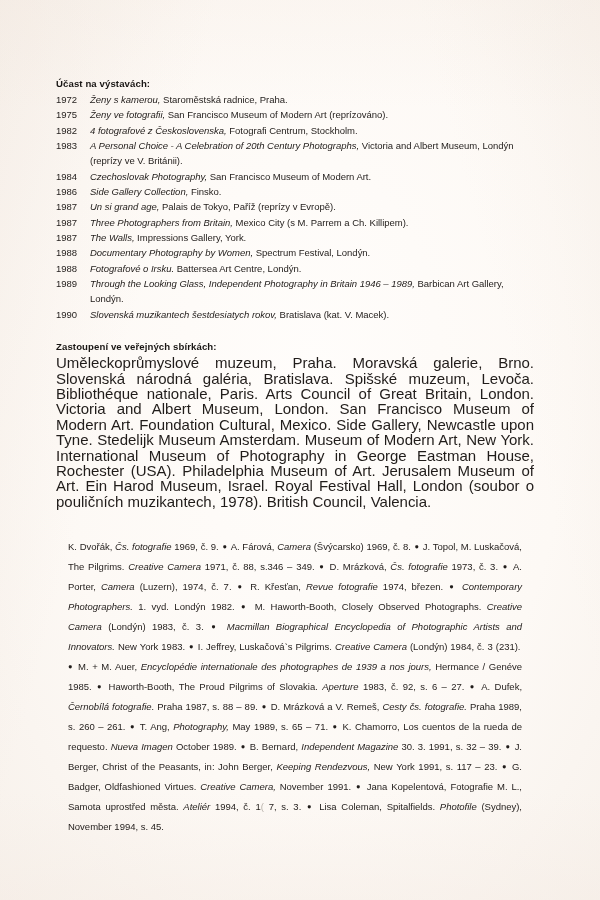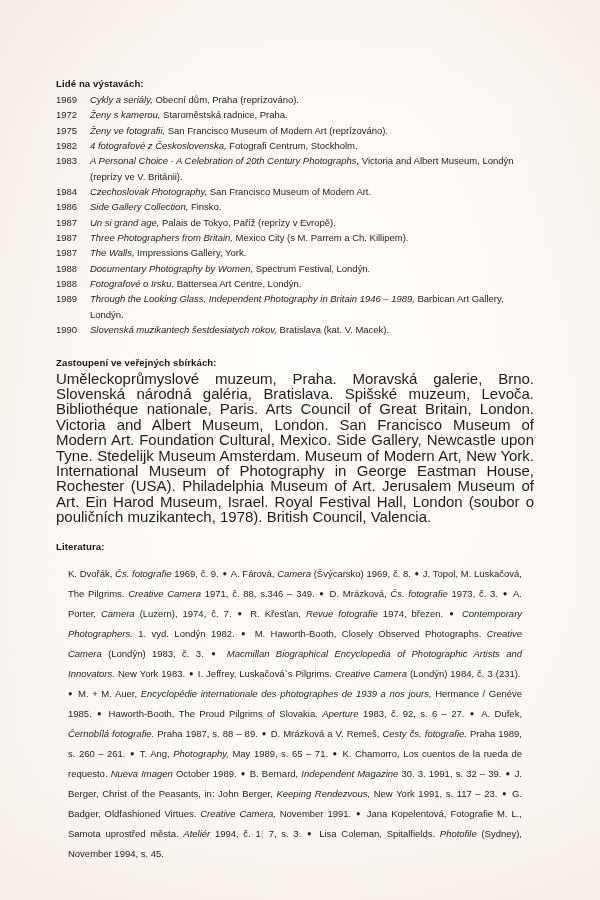--- a/index.html
+++ b/index.html
@@ -99,24 +99,23 @@
 
   .faded { color: #b9b2ab; }
 </style>
 </head>
 <body>
 
 <div class="paper"></div>
 
 <div class="page">
 
-  <h2 class="section-heading">Lidé na výstavách:</h2>
+  <h2 class="section-heading">Účast na výstavách:</h2>
 
   <div class="entry-list" id="exhibitions-list">
-      <p class="entry"><span class="year">1969</span><i>Cykly a seriály,</i> Obecní dům, Praha (reprízováno).</p>
       <p class="entry"><span class="year">1972</span><i>Ženy s kamerou,</i> Staroměstská radnice, Praha.</p>
       <p class="entry"><span class="year">1975</span><i>Ženy ve fotografii,</i> San Francisco Museum of Modern Art (reprízováno).</p>
       <p class="entry"><span class="year">1982</span><i>4 fotografové z Československa,</i> Fotografi Centrum, Stockholm.</p>
       <p class="entry"><span class="year">1983</span><i>A Personal Choice - A Celebration of 20th Century Photographs,</i> Victoria and Albert Museum, Londýn (reprízy ve V. Británii).</p>
       <p class="entry"><span class="year">1984</span><i>Czechoslovak Photography,</i> San Francisco Museum of Modern Art.</p>
       <p class="entry"><span class="year">1986</span><i>Side Gallery Collection,</i> Finsko.</p>
       <p class="entry"><span class="year">1987</span><i>Un si grand age,</i> Palais de Tokyo, Paříž (reprízy v Evropě).</p>
       <p class="entry"><span class="year">1987</span><i>Three Photographers from Britain,</i> Mexico City (s M. Parrem a Ch. Killipem).</p>
       <p class="entry"><span class="year">1987</span><i>The Walls,</i> Impressions Gallery, York.</p>
       <p class="entry"><span class="year">1988</span><i>Documentary Photography by Women,</i> Spectrum Festival, Londýn.</p>
@@ -126,17 +125,16 @@
     </div>
 
   <div class="gap-lg"></div>
 
   <h2 class="section-heading">Zastoupení ve veřejných sbírkách:</h2>
 
   <p class="para">Uměleckoprůmyslové muzeum, Praha. Moravská galerie, Brno. Slovenská národná galéria, Bratislava. Spišské muzeum, Levoča. Bibliothéque nationale, Paris. Arts Council of Great Britain, London. Victoria and Albert Museum, London. San Francisco Museum of Modern Art. Foundation Cultural, Mexico. Side Gallery, Newcastle upon Tyne. Stedelijk Museum Amsterdam. Museum of Modern Art, New York. International Museum of Photography in George Eastman House, Rochester (USA). Philadelphia Museum of Art. Jerusalem Museum of Art. Ein Harod Museum, Israel. Royal Festival Hall, London (soubor o pouličních muzikantech, 1978). British Council, Valencia.</p>
 
   <div class="gap-md"></div>
 
-  <h2 class="section-heading">Literatura:</h2>
 
   <p class="bib" id="literature-paragraph">K. Dvořák, <i>Čs. fotografie</i> 1969, č. 9.<span class="sep"> ● </span>A. Fárová, <i>Camera</i> (Švýcarsko) 1969, č. 8.<span class="sep"> ● </span>J. Topol, M. Luskačová, The Pilgrims. <i>Creative Camera</i> 1971, č. 88, s.346 – 349.<span class="sep"> ● </span>D. Mrázková, <i>Čs. fotografie</i> 1973, č. 3.<span class="sep"> ● </span>A. Porter, <i>Camera</i> (Luzern), 1974, č. 7.<span class="sep"> ● </span>R. Křesťan, <i>Revue fotografie</i> 1974, březen.<span class="sep"> ● </span><i>Contemporary Photographers.</i> 1. vyd. Londýn 1982.<span class="sep"> ● </span>M. Haworth-Booth, Closely Observed Photographs. <i>Creative Camera</i> (Londýn) 1983, č. 3.<span class="sep"> ● </span><i>Macmillan Biographical Encyclopedia of Photographic Artists and Innovators.</i> New York 1983.<span class="sep"> ● </span>I. Jeffrey, Luskačová`s Pilgrims. <i>Creative Camera</i> (Londýn) 1984, č. 3 (231).<span class="sep"> ● </span>M. + M. Auer, <i>Encyclopédie internationale des photographes de 1939 a nos jours,</i> Hermance / Genéve 1985.<span class="sep"> ● </span>Haworth-Booth, The Proud Pilgrims of Slovakia. <i>Aperture</i> 1983, č. 92, s. 6 – 27.<span class="sep"> ● </span>A. Dufek, <i>Černobílá fotografie.</i> Praha 1987, s. 88 – 89.<span class="sep"> ● </span>D. Mrázková a V. Remeš, <i>Cesty čs. fotografie.</i> Praha 1989, s. 260 – 261.<span class="sep"> ● </span>T. Ang, <i>Photography,</i> May 1989, s. 65 – 71.<span class="sep"> ● </span>K. Chamorro, Los cuentos de la rueda de requesto. <i>Nueva Imagen</i> October 1989.<span class="sep"> ● </span>B. Bernard, <i>Independent Magazine</i> 30. 3. 1991, s. 32 – 39.<span class="sep"> ● </span>J. Berger, Christ of the Peasants, in: John Berger, <i>Keeping Rendezvous,</i> New York 1991, s. 117 – 23.<span class="sep"> ● </span>G. Badger, Oldfashioned Virtues. <i>Creative Camera,</i> November 1991.<span class="sep"> ● </span>Jana Kopelentová, Fotografie M. L., Samota uprostřed města. <i>Ateliér</i> 1994, č. 1<span class="faded">( </span>7, s. 3.<span class="sep"> ● </span>Lisa Coleman, Spitalfields. <i>Photofile</i> (Sydney), November 1994, s. 45.</p>
 
 </div>
 
 </body></html>

